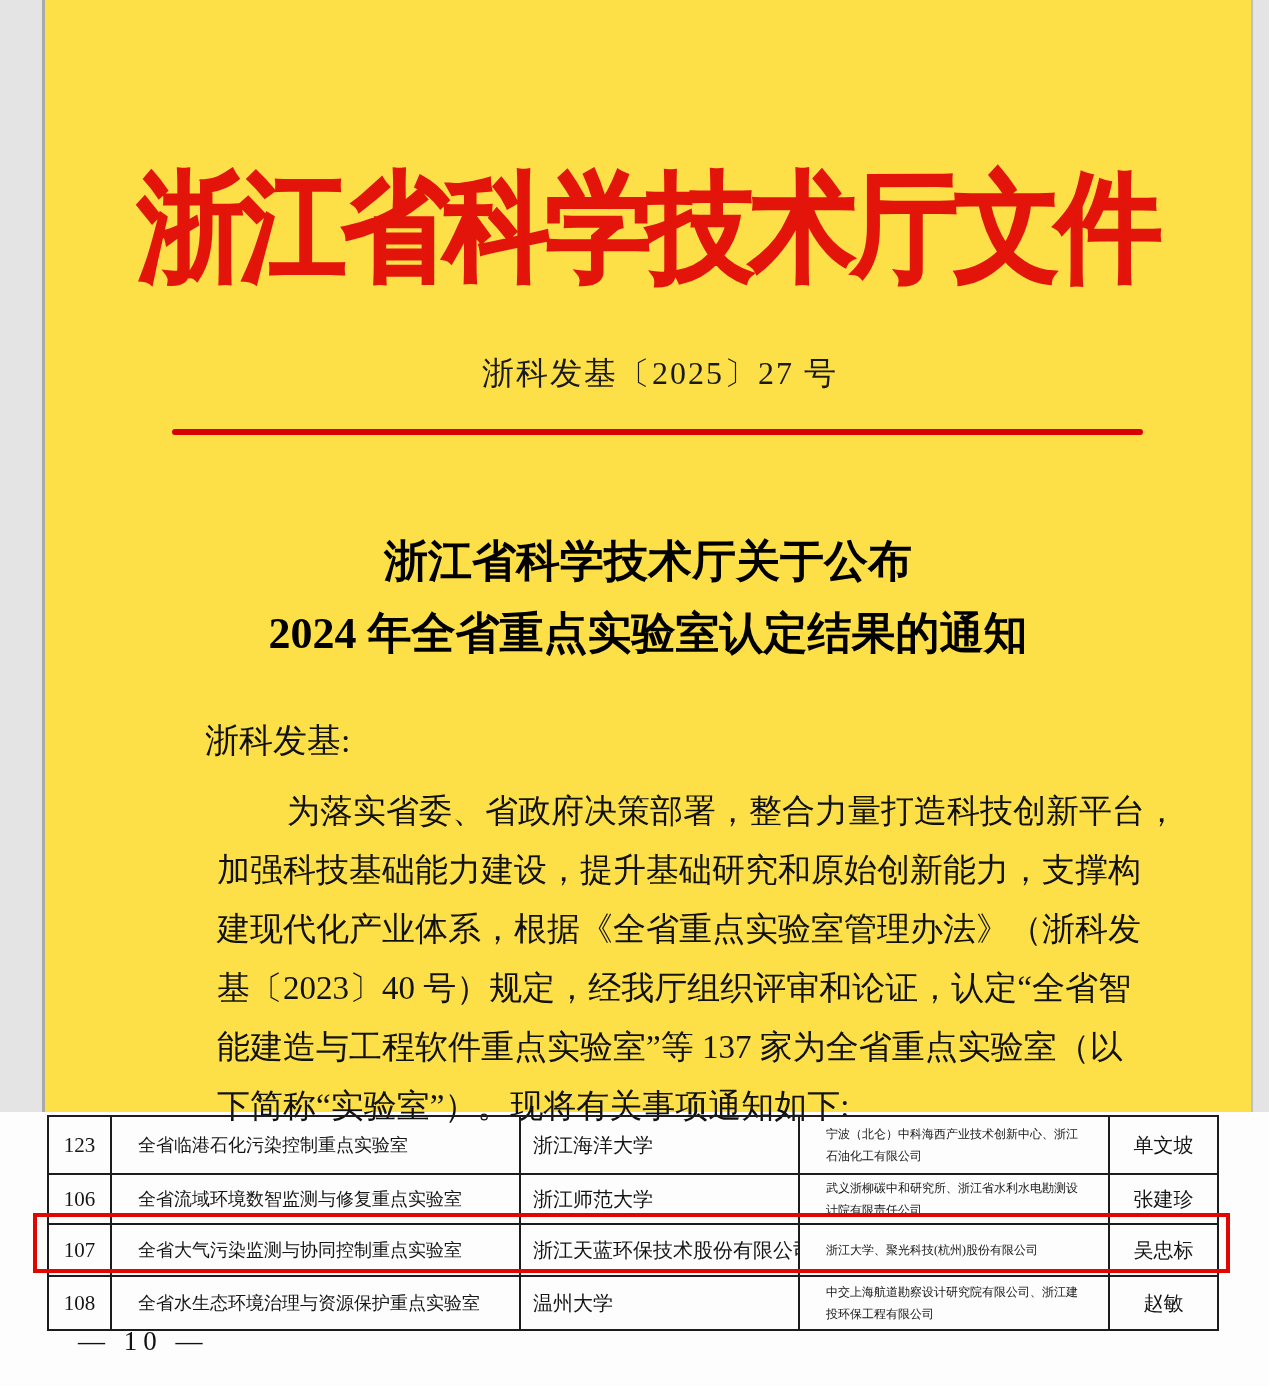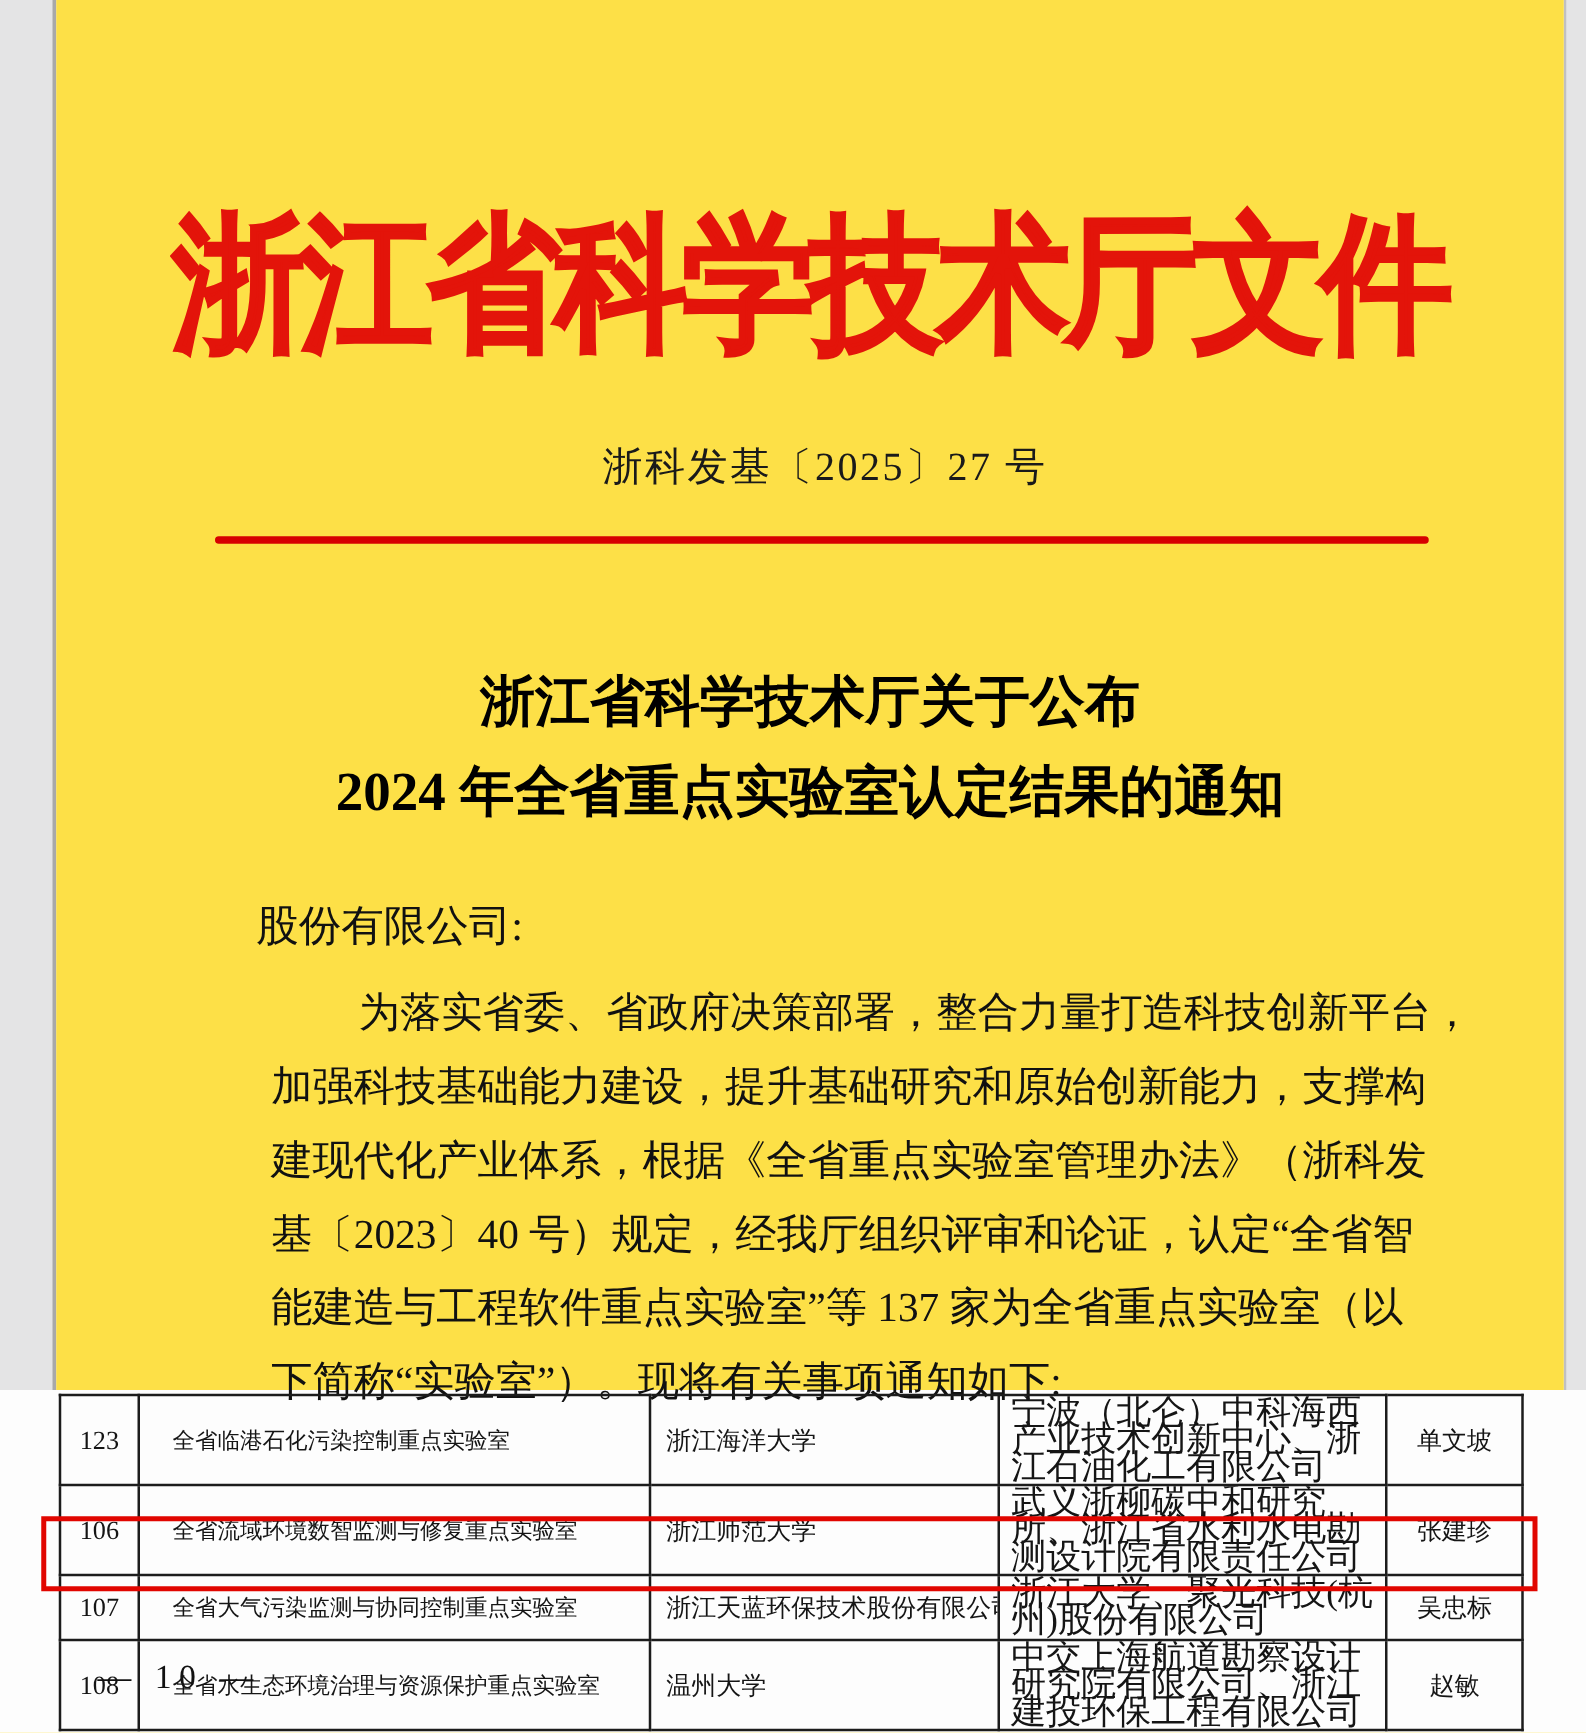--- a/index.html
+++ b/index.html
@@ -75,21 +75,21 @@
     border:2px solid #1c1c1c;
     overflow:hidden;
   }
   tr.r1{height:58px;}
   tr.r2{height:46px;}
   tr.r3{height:52px;}
   tr.r4{height:54px;}
   td.c-no{text-align:center;font-size:21px;}
   td.c-lab{padding-left:26px;font-size:18px;white-space:nowrap;}
   td.c-inst{padding-left:12px;font-size:20px;white-space:nowrap;margin-left:16px;}
-  td.c-part{padding:2px 9px;font-size:28px;line-height:22px;}
+  td.c-part{padding:2px 26px;font-size:12px;line-height:22px;}
   td.c-dir{text-align:center;font-size:20px;}
   .highlight-box{
     position:absolute;left:33px;top:1213px;width:1197px;height:60px;
     border:4px solid #e10600;
     box-sizing:border-box;
     pointer-events:none;
   }
   .page-number{
     position:absolute;left:78px;top:1326px;
     font-size:27px;letter-spacing:6px;color:#111;
@@ -106,21 +106,21 @@
   <div class="page-top">
     <div class="letterhead-title">浙江省科学技术厅文件</div>
 
     <div class="doc-number">浙科发基〔2025〕27 号</div>
 
     <div class="red-rule"></div>
 
     <div class="notice-title-1">浙江省科学技术厅关于公布</div>
     <div class="notice-title-2">2024 年全省重点实验室认定结果的通知</div>
 
-    <div class="salutation">股份有限公司:</div>
+    <div class="salutation">浙科发基:</div>
 
     <div class="body-par">
       <div class="line indent">为落实省委、省政府决策部署，整合力量打造科技创新平台，</div>
       <div class="line">加强科技基础能力建设，提升基础研究和原始创新能力，支撑构</div>
       <div class="line">建现代化产业体系，根据《全省重点实验室管理办法》（浙科发</div>
       <div class="line">基〔2023〕40 号）规定，经我厅组织评审和论证，认定“全省智</div>
       <div class="line">能建造与工程软件重点实验室”等 137 家为全省重点实验室（以</div>
       <div class="line">下简称“实验室”）。现将有关事项通知如下:</div>
     </div>
   </div>

